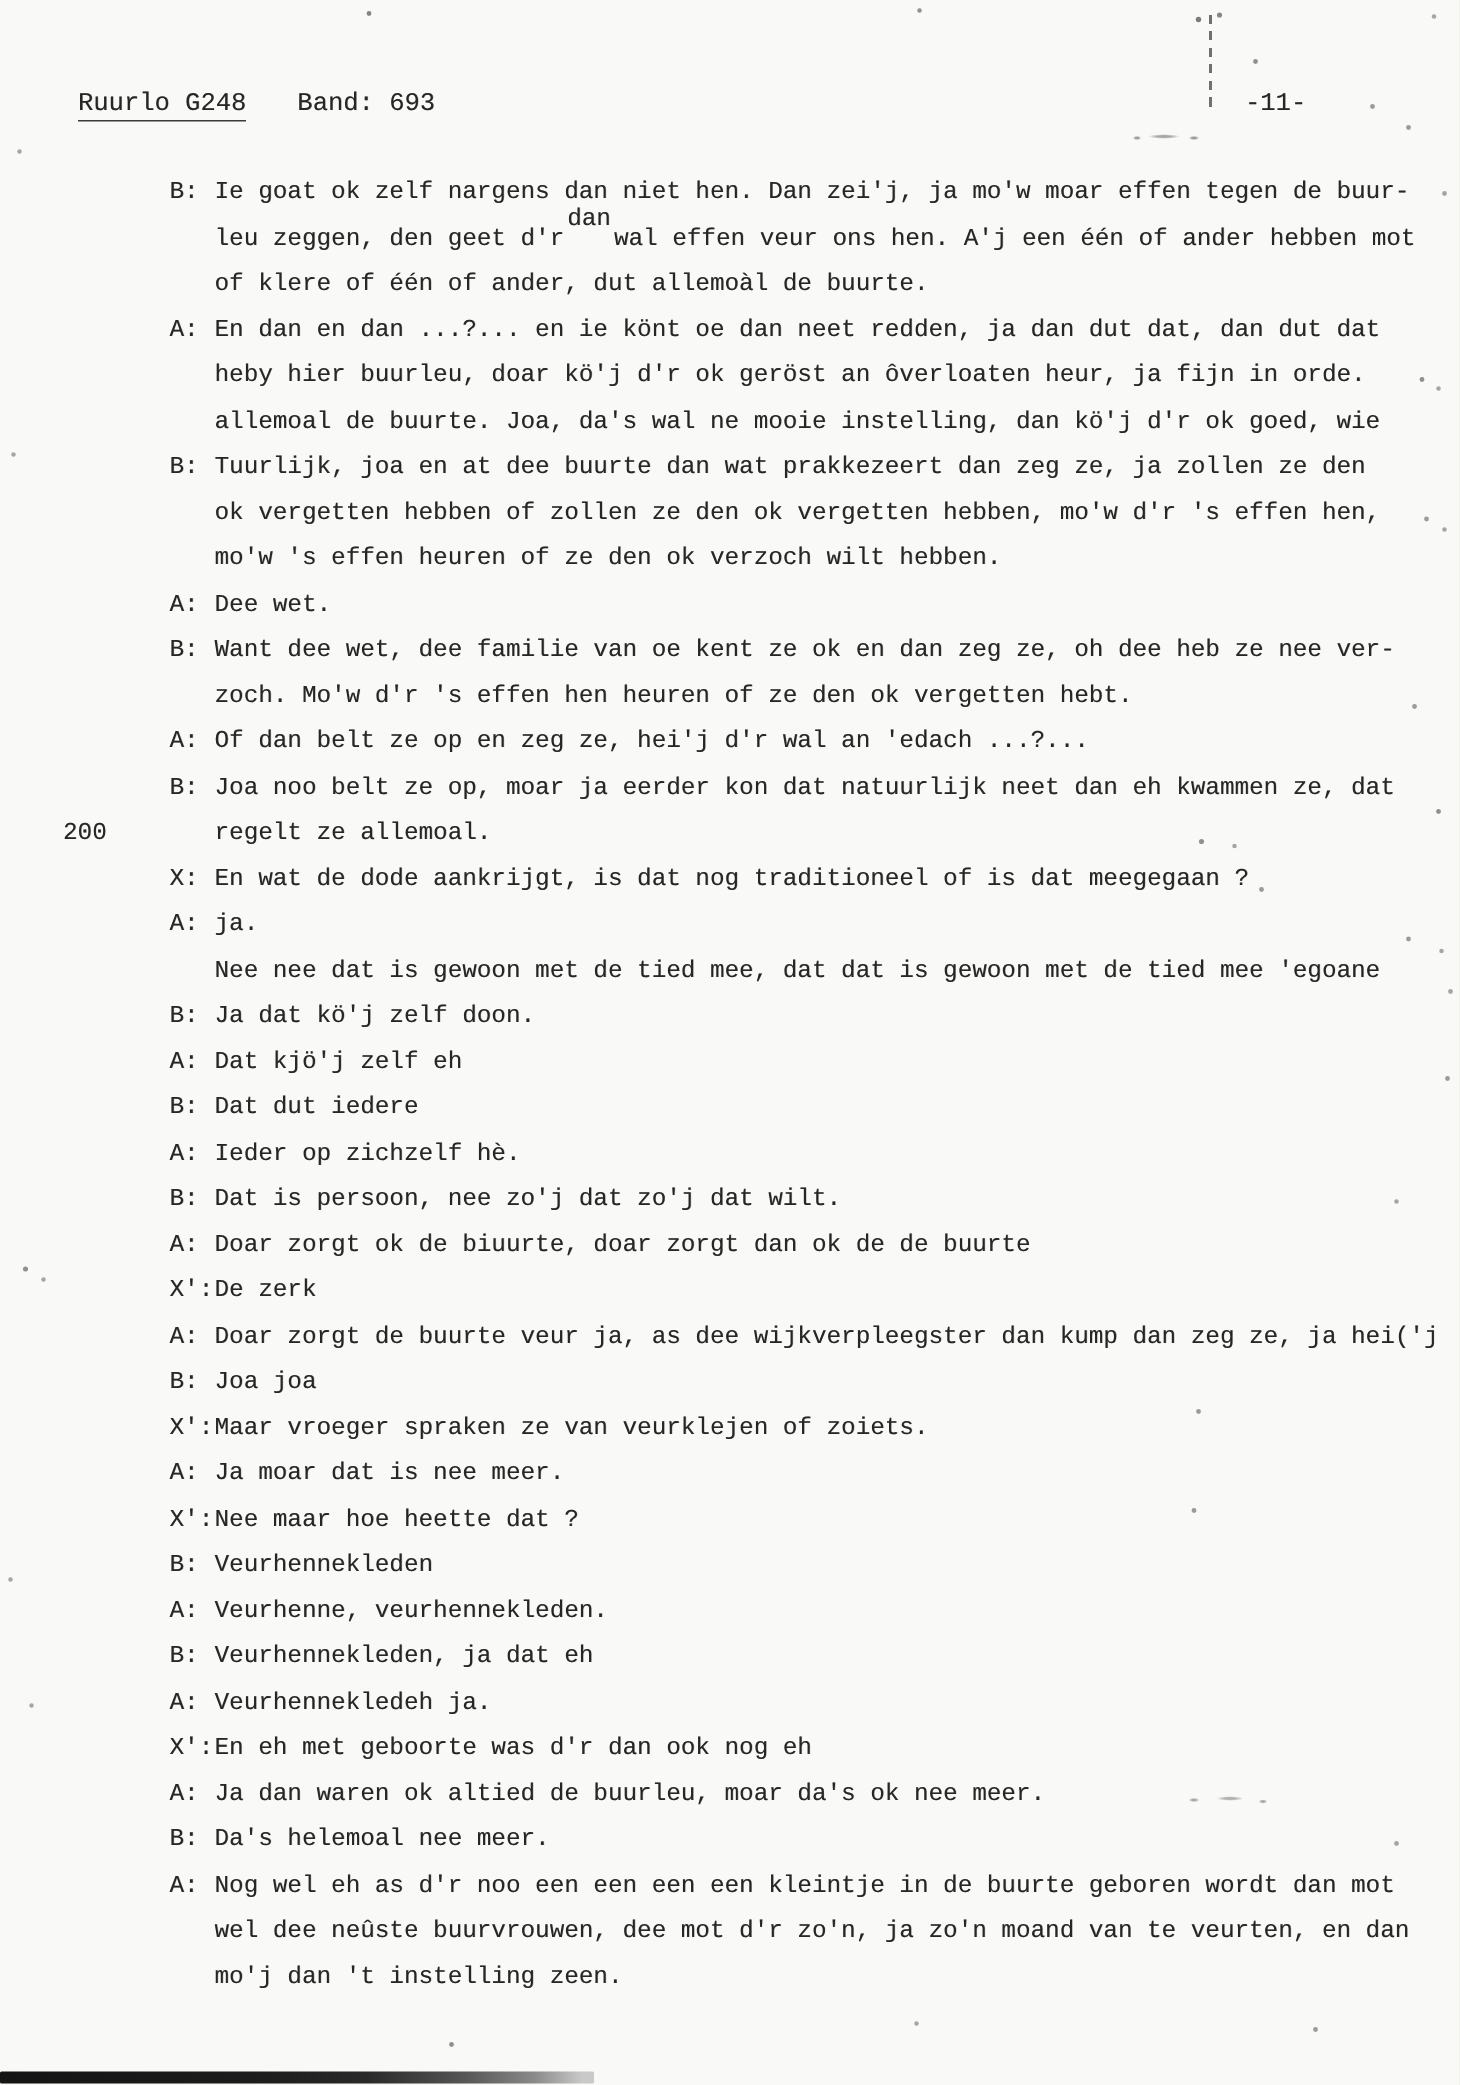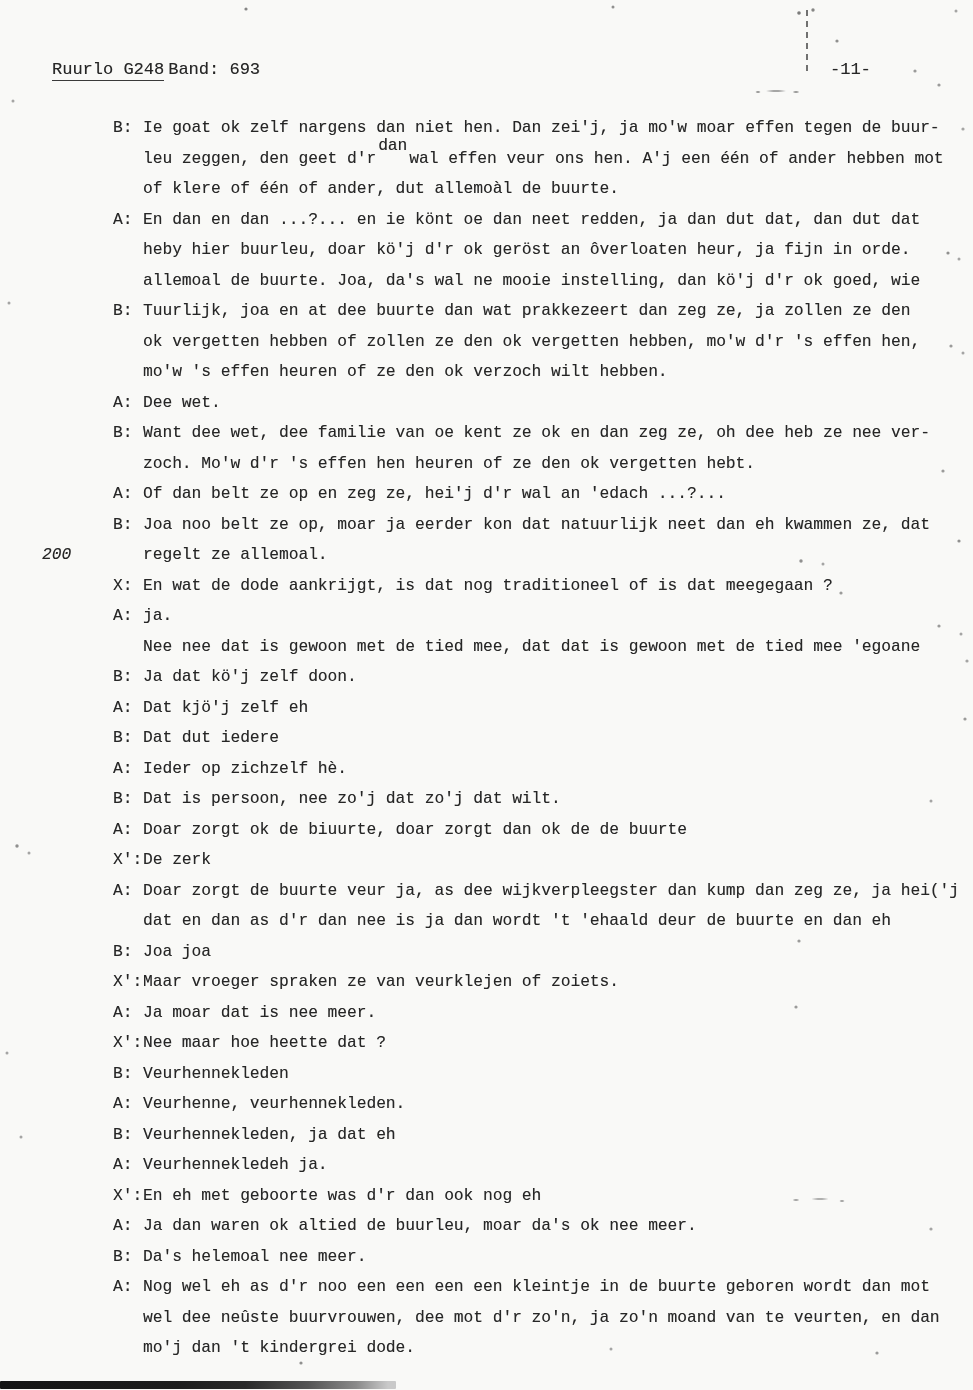--- a/index.html
+++ b/index.html
@@ -7,28 +7,28 @@
     position:relative;
     width:973px;height:1390px;
     background:#f9f9f7;
     overflow:hidden;
     font-family:"Liberation Mono","DejaVu Sans Mono",monospace;
     color:#262626;
     text-shadow:0.3px 0.3px 0.4px rgba(20,20,20,0.35);
   }
   .header{position:absolute;top:60px;left:52px;font-size:17px;white-space:pre;}
   .header .title-left{border-bottom:1.5px solid #3a3a3a;padding-bottom:1px;}
-  .header .title-band{margin-left:4px;}
+  .header .title-band{margin-left:34px;}
   .page-number{position:absolute;top:60px;left:830px;font-size:17px;}
   .dialogue{position:absolute;top:113px;left:113px;right:10px;font-size:16.2px;}
   .entry{position:relative;padding-left:30px;}
   .speaker-label{position:absolute;left:0;top:0;width:30px;line-height:30.5px;white-space:pre;}
   .line{position:relative;line-height:30.5px;height:30.5px;white-space:pre;}
   .sup{position:relative;top:-13px;margin:0 2px;display:inline-block;text-align:right;}
-  .margin-num{position:absolute;left:-101px;top:0;font-style:italic;}
+  .margin-num{position:absolute;left:-101px;top:0;}
   
   .artifact-bar{
     position:absolute;left:0;top:1381px;width:396px;height:8px;
     background:linear-gradient(90deg,#141414 0%,#1d1d1d 45%,#2a2a2a 62%,#555 78%,#8a8a8a 90%,#c9c9c9 98%);
     border-radius:1px;
   }
   .artifact-vline{
     position:absolute;left:806px;top:10px;width:1.5px;height:66px;
     background:repeating-linear-gradient(180deg,rgba(40,40,40,.65) 0 6px,rgba(40,40,40,0) 6px 11px);
   }
@@ -196,21 +196,20 @@
       <div class="entry">
         <span class="speaker-label">X':</span>
         <div class="lines">
           <div class="line">De zerk</div>
         </div>
       </div>
       <div class="entry">
         <span class="speaker-label">A:</span>
         <div class="lines">
           <div class="line">Doar zorgt de buurte veur ja, as dee wijkverpleegster dan kump dan zeg ze, ja hei('j</div>
-          <div class="line">dat en dan as d'r dan nee is ja dan wordt 't 'ehaald deur de buurte en dan eh</div>
         </div>
       </div>
       <div class="entry">
         <span class="speaker-label">B:</span>
         <div class="lines">
           <div class="line">Joa joa</div>
         </div>
       </div>
       <div class="entry">
         <span class="speaker-label">X':</span>
@@ -270,21 +269,21 @@
         <span class="speaker-label">B:</span>
         <div class="lines">
           <div class="line">Da's helemoal nee meer.</div>
         </div>
       </div>
       <div class="entry">
         <span class="speaker-label">A:</span>
         <div class="lines">
           <div class="line">Nog wel eh as d'r noo een een een een kleintje in de buurte geboren wordt dan mot</div>
           <div class="line">wel dee neûste buurvrouwen, dee mot d'r zo'n, ja zo'n moand van te veurten, en dan</div>
-          <div class="line">mo'j dan 't kindergrei dode.</div>
+          <div class="line">mo'j dan 't instelling zeen.</div>
         </div>
       </div>
     </div>
 
   <div class="artifact-vline"></div>
   <div class="artifact-smudge"></div>
   <div class="artifact-smudge2"></div>
   <div class="artifact-bar"></div>
   <div class="specks"></div>
 </div>

